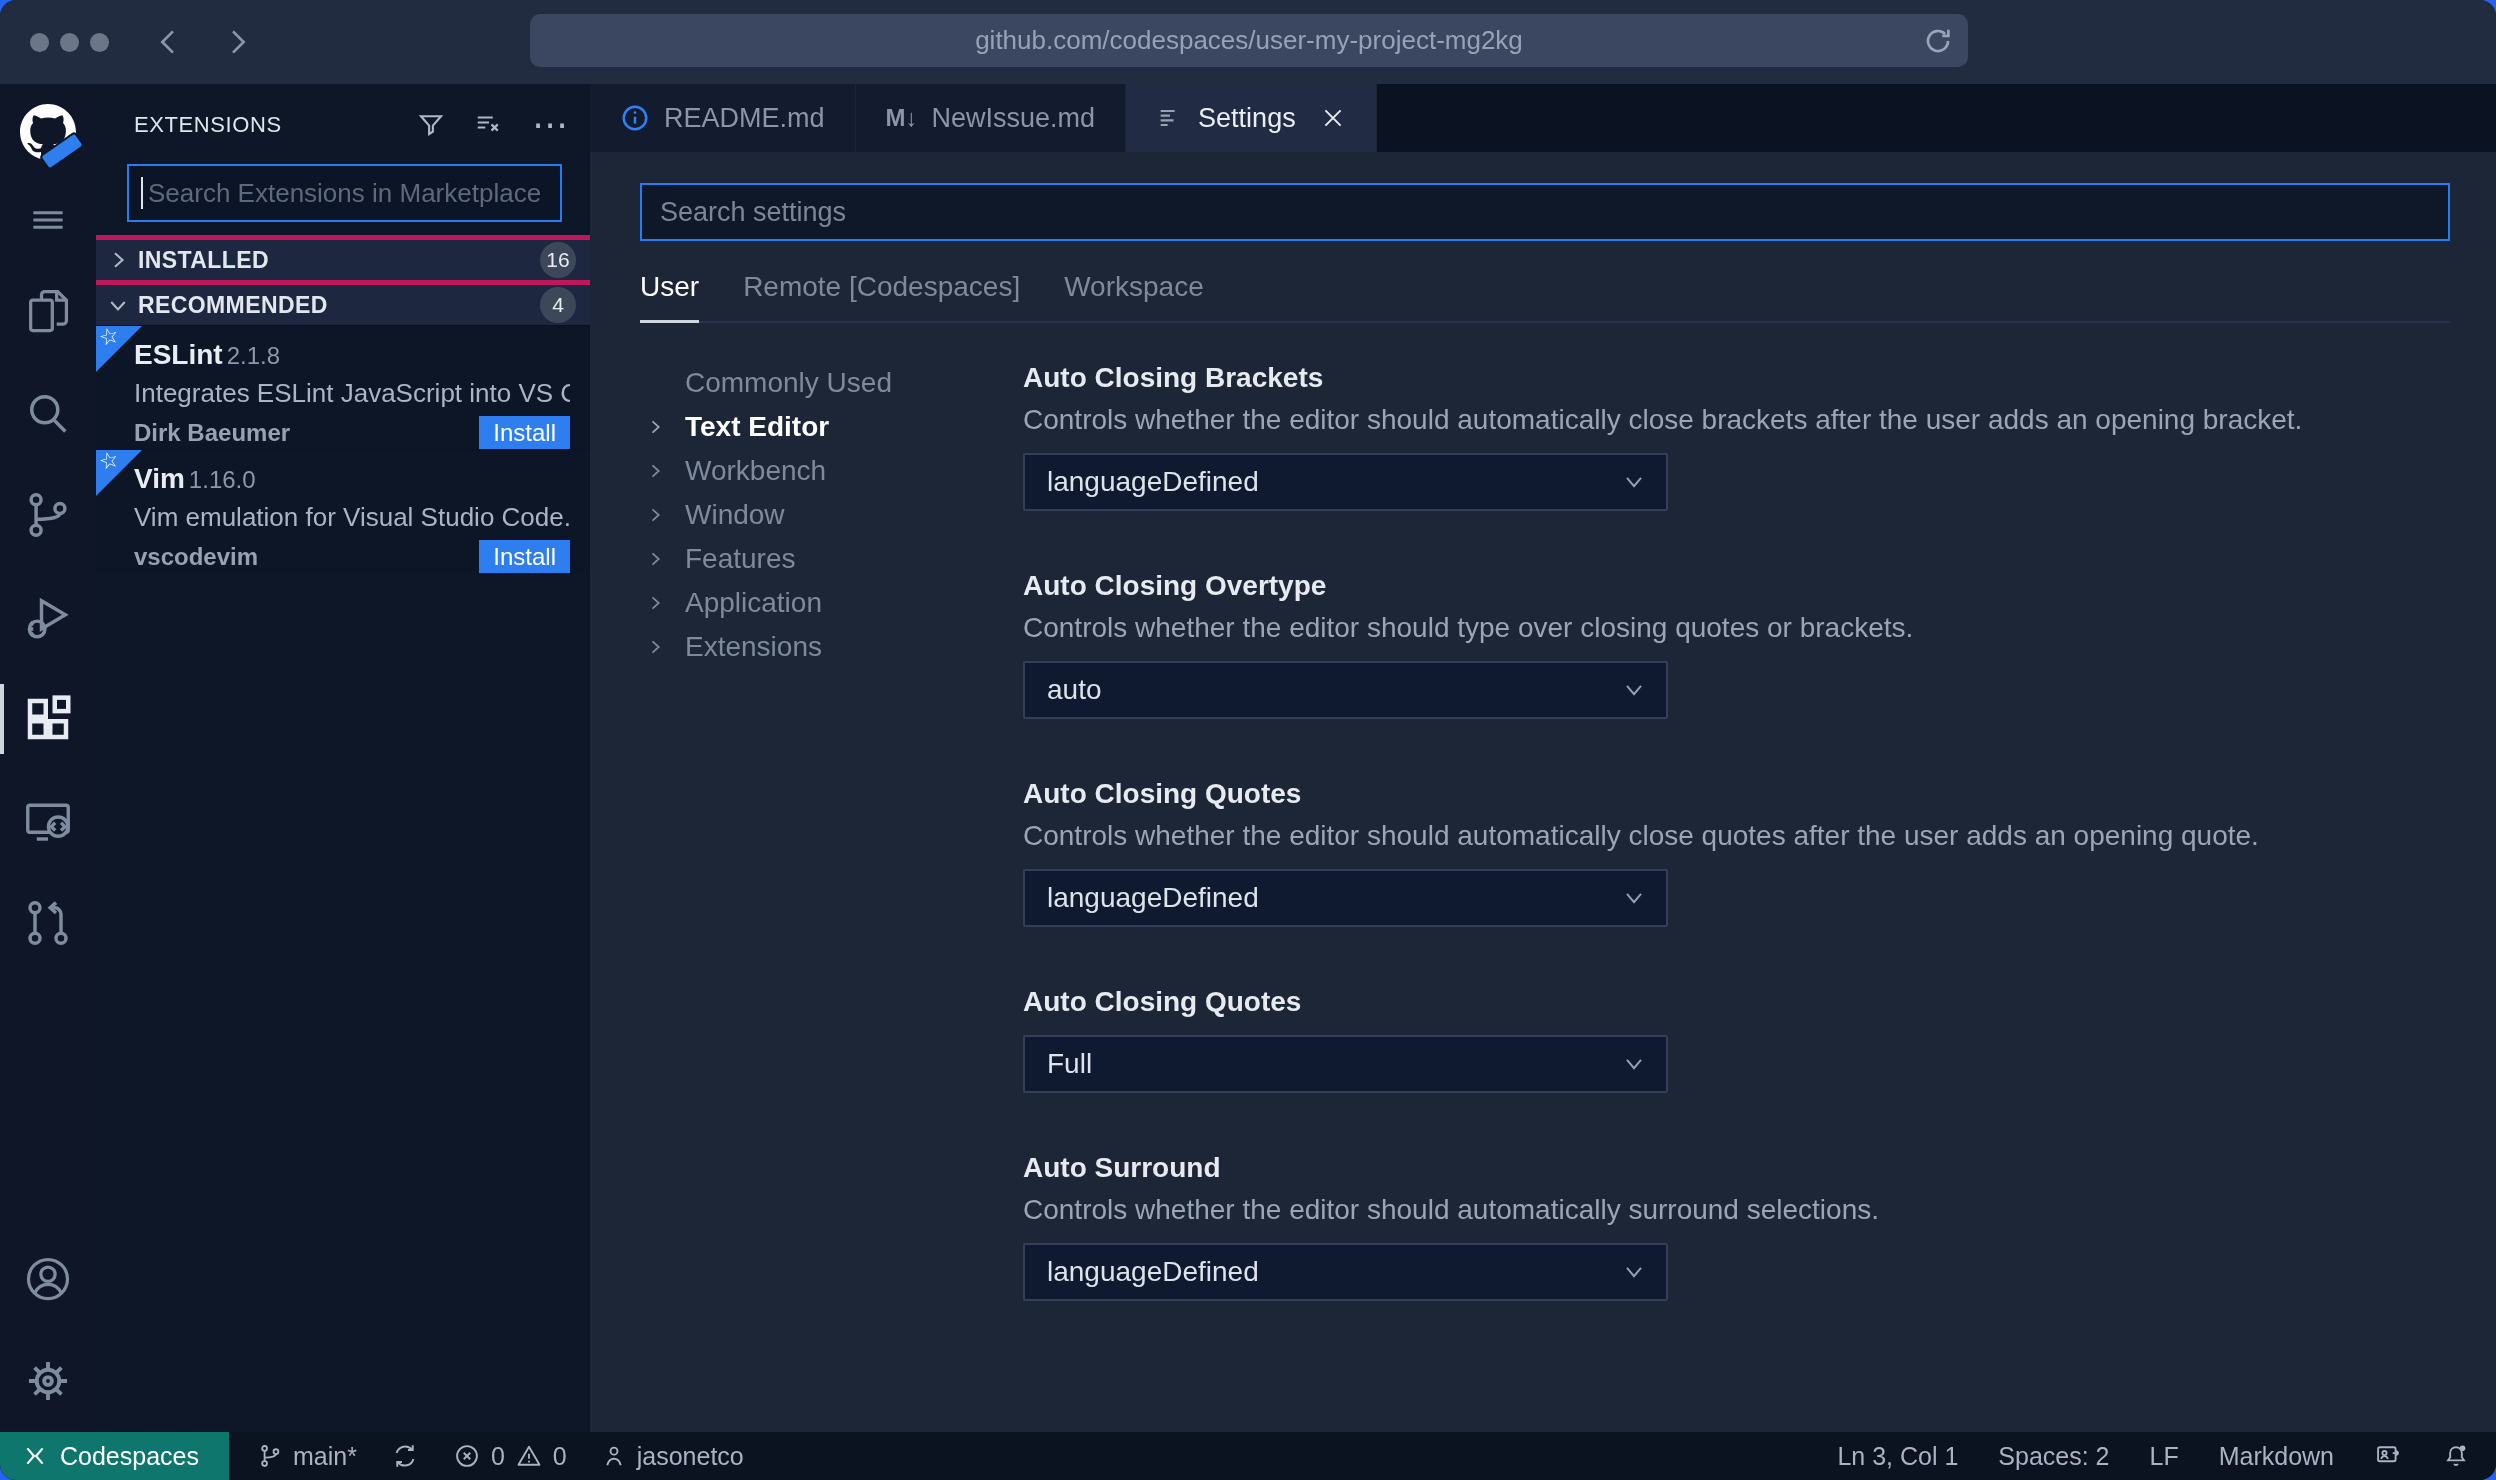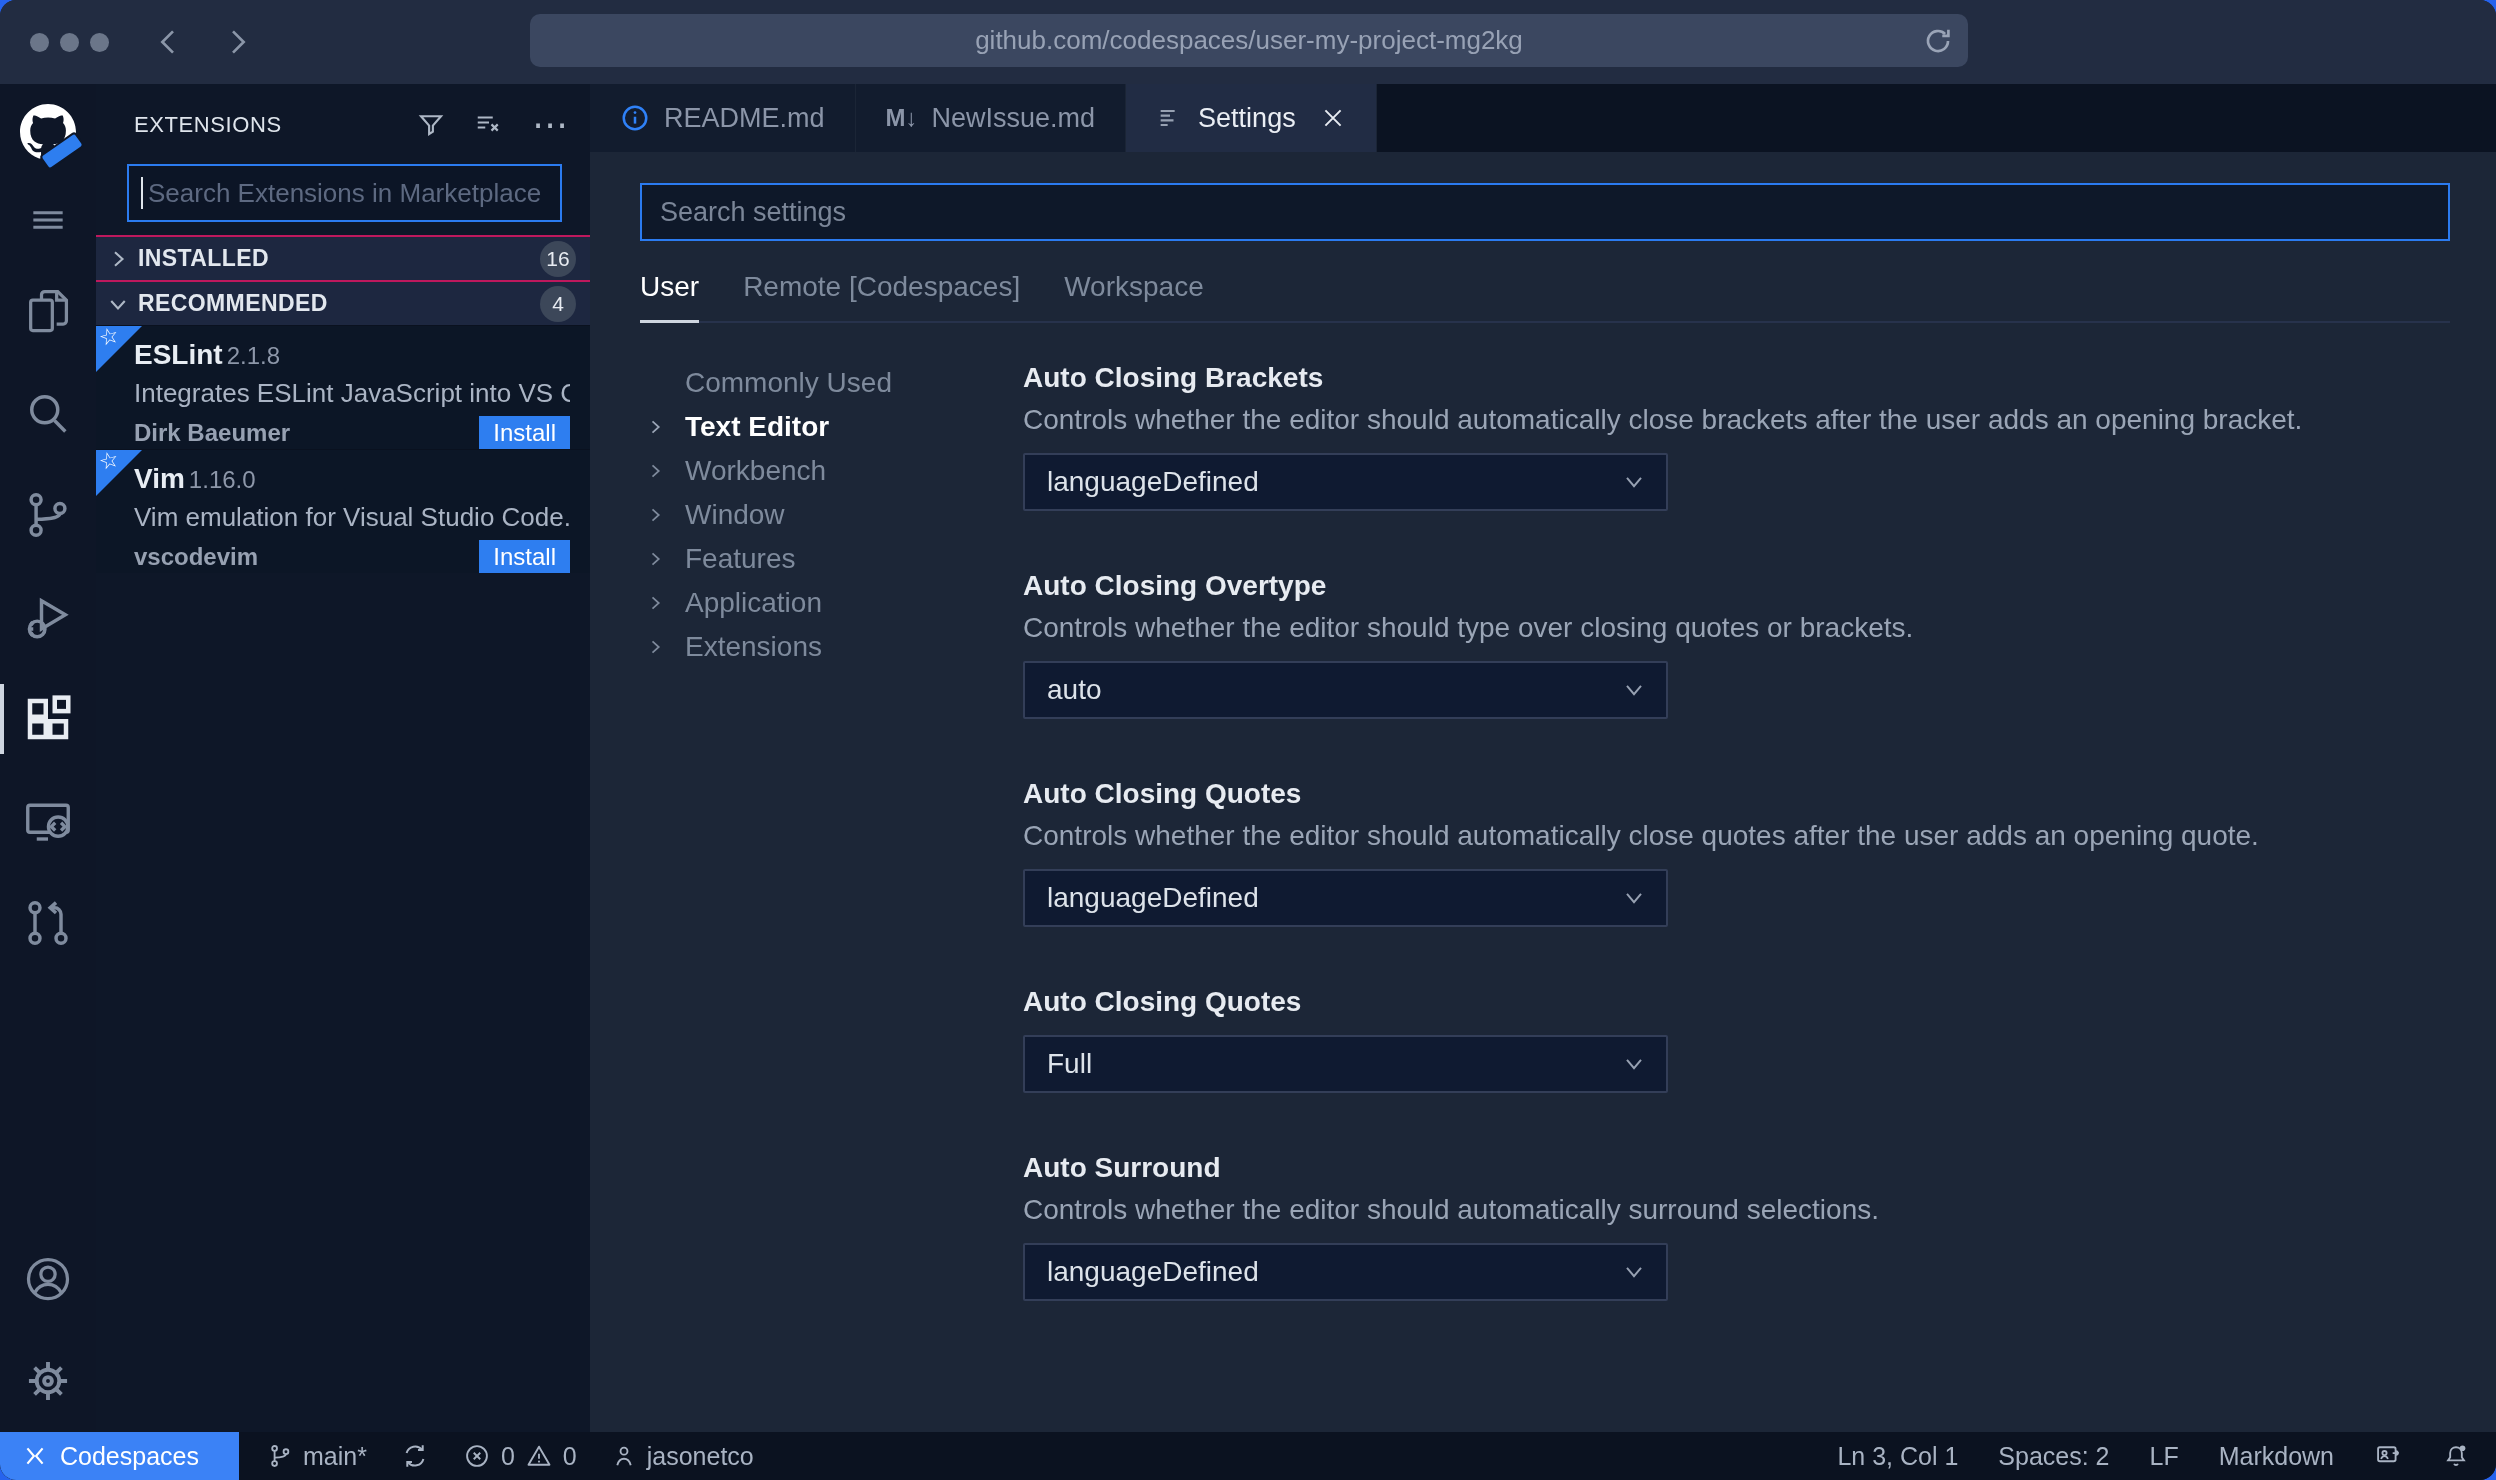--- a/index.html
+++ b/index.html
@@ -33,21 +33,21 @@
   .sidebar{width:494px;background:#0e1728;flex-shrink:0;display:flex;flex-direction:column;overflow:hidden;}
   .sb-header{height:54px;margin-top:14px;display:flex;align-items:center;padding:0 22px 0 38px;}
   .sb-title{font-size:22px;letter-spacing:.6px;color:#dfe5ec;}
   .sb-header-icons{margin-left:auto;display:flex;align-items:center;gap:26px;color:#aeb8c6;}
   .more-glyph{font-size:36px;line-height:20px;color:#aeb8c6;}
   .sb-search{margin:12px 28px 0 31px;height:58px;background:#0c1526;border:2px solid #2b7bf0;display:flex;align-items:center;padding:0 12px;}
   .sb-search .cursor{width:2px;height:32px;background:#dfe5ec;margin-right:3px;flex-shrink:0;}
   .sb-search input{flex:1;background:transparent;border:none;outline:none;color:#c7cfdb;font-size:26px;font-family:inherit;}
   .sb-search input::placeholder{color:#5d6981;}
   .sb-sections{margin-top:13px;}
-  .section-row{height:45px;background:#1d2740;border-top:2px solid #be185d;display:flex;align-items:center;padding:0 14px 0 10px;color:#e2e7ee;}
+  .section-row{height:45px;background:#1d2740;border-top:5px solid #be185d;display:flex;align-items:center;padding:0 14px 0 10px;color:#e2e7ee;}
   .section-row .chev{color:#aeb8c6;margin-right:8px;}
   .section-label{font-size:23px;font-weight:bold;letter-spacing:.4px;}
   .badge{margin-left:auto;width:36px;height:36px;border-radius:50%;background:#3c4759;color:#e8ecf2;font-size:21px;display:flex;align-items:center;justify-content:center;}
   .ext-item{position:relative;height:124px;background:#0c1626;border-top:1px solid #0a111f;padding:13px 20px 0 38px;overflow:hidden;}
   .ribbon{position:absolute;left:0;top:0;width:0;height:0;border-left:46px solid #2e7ef0;border-bottom:46px solid transparent;}
   .ribbon-star{position:absolute;left:3px;top:-2px;color:#fff;font-size:22px;transform:rotate(-15deg);}
   .ext-title-row{display:flex;align-items:baseline;gap:4px;}
   .ext-name{font-size:28px;font-weight:bold;color:#e8edf3;}
   .ext-version{font-size:24px;color:#8d97a9;}
   .ext-desc{margin-top:7px;font-size:26px;color:#aab4c4;white-space:nowrap;overflow:hidden;}
@@ -81,21 +81,21 @@
   .setting{margin-bottom:58px;}
   .setting-title{font-size:28px;font-weight:bold;color:#e7ebf1;line-height:34px;}
   .setting-desc{margin-top:8px;font-size:28px;color:#9aa5b6;line-height:34px;}
   .select{margin-top:16px;width:645px;height:58px;background:#0f1a31;border:2px solid #333e58;border-radius:2px;display:flex;align-items:center;padding:0 18px 0 22px;}
   .select-value{font-size:28px;color:#dde3ea;}
   .select .sel-chev{margin-left:auto;color:#97a1b2;}
 
   
   .status-bar{position:absolute;left:0;bottom:0;width:100%;height:48px;background:#0b1220;display:flex;align-items:center;color:#a9b3c3;font-size:25px;}
   .sb-item{display:flex;align-items:center;gap:10px;margin-right:34px;}
-  .codespaces-chip{height:48px;background:#3b82f6;color:#fff;display:flex;align-items:center;gap:12px;padding:0 40px 0 22px;margin-right:28px;}
+  .codespaces-chip{height:48px;background:#0f766e;color:#fff;display:flex;align-items:center;gap:12px;padding:0 30px 0 22px;margin-right:28px;}
   .status-right{margin-left:auto;display:flex;align-items:center;}
   .status-right .sb-item{margin-right:0;margin-left:40px;}
   .status-right{padding-right:26px;}
 </style>
 </head>
 <body>
 
 <div class="window">
 
   <div class="browser-bar">

